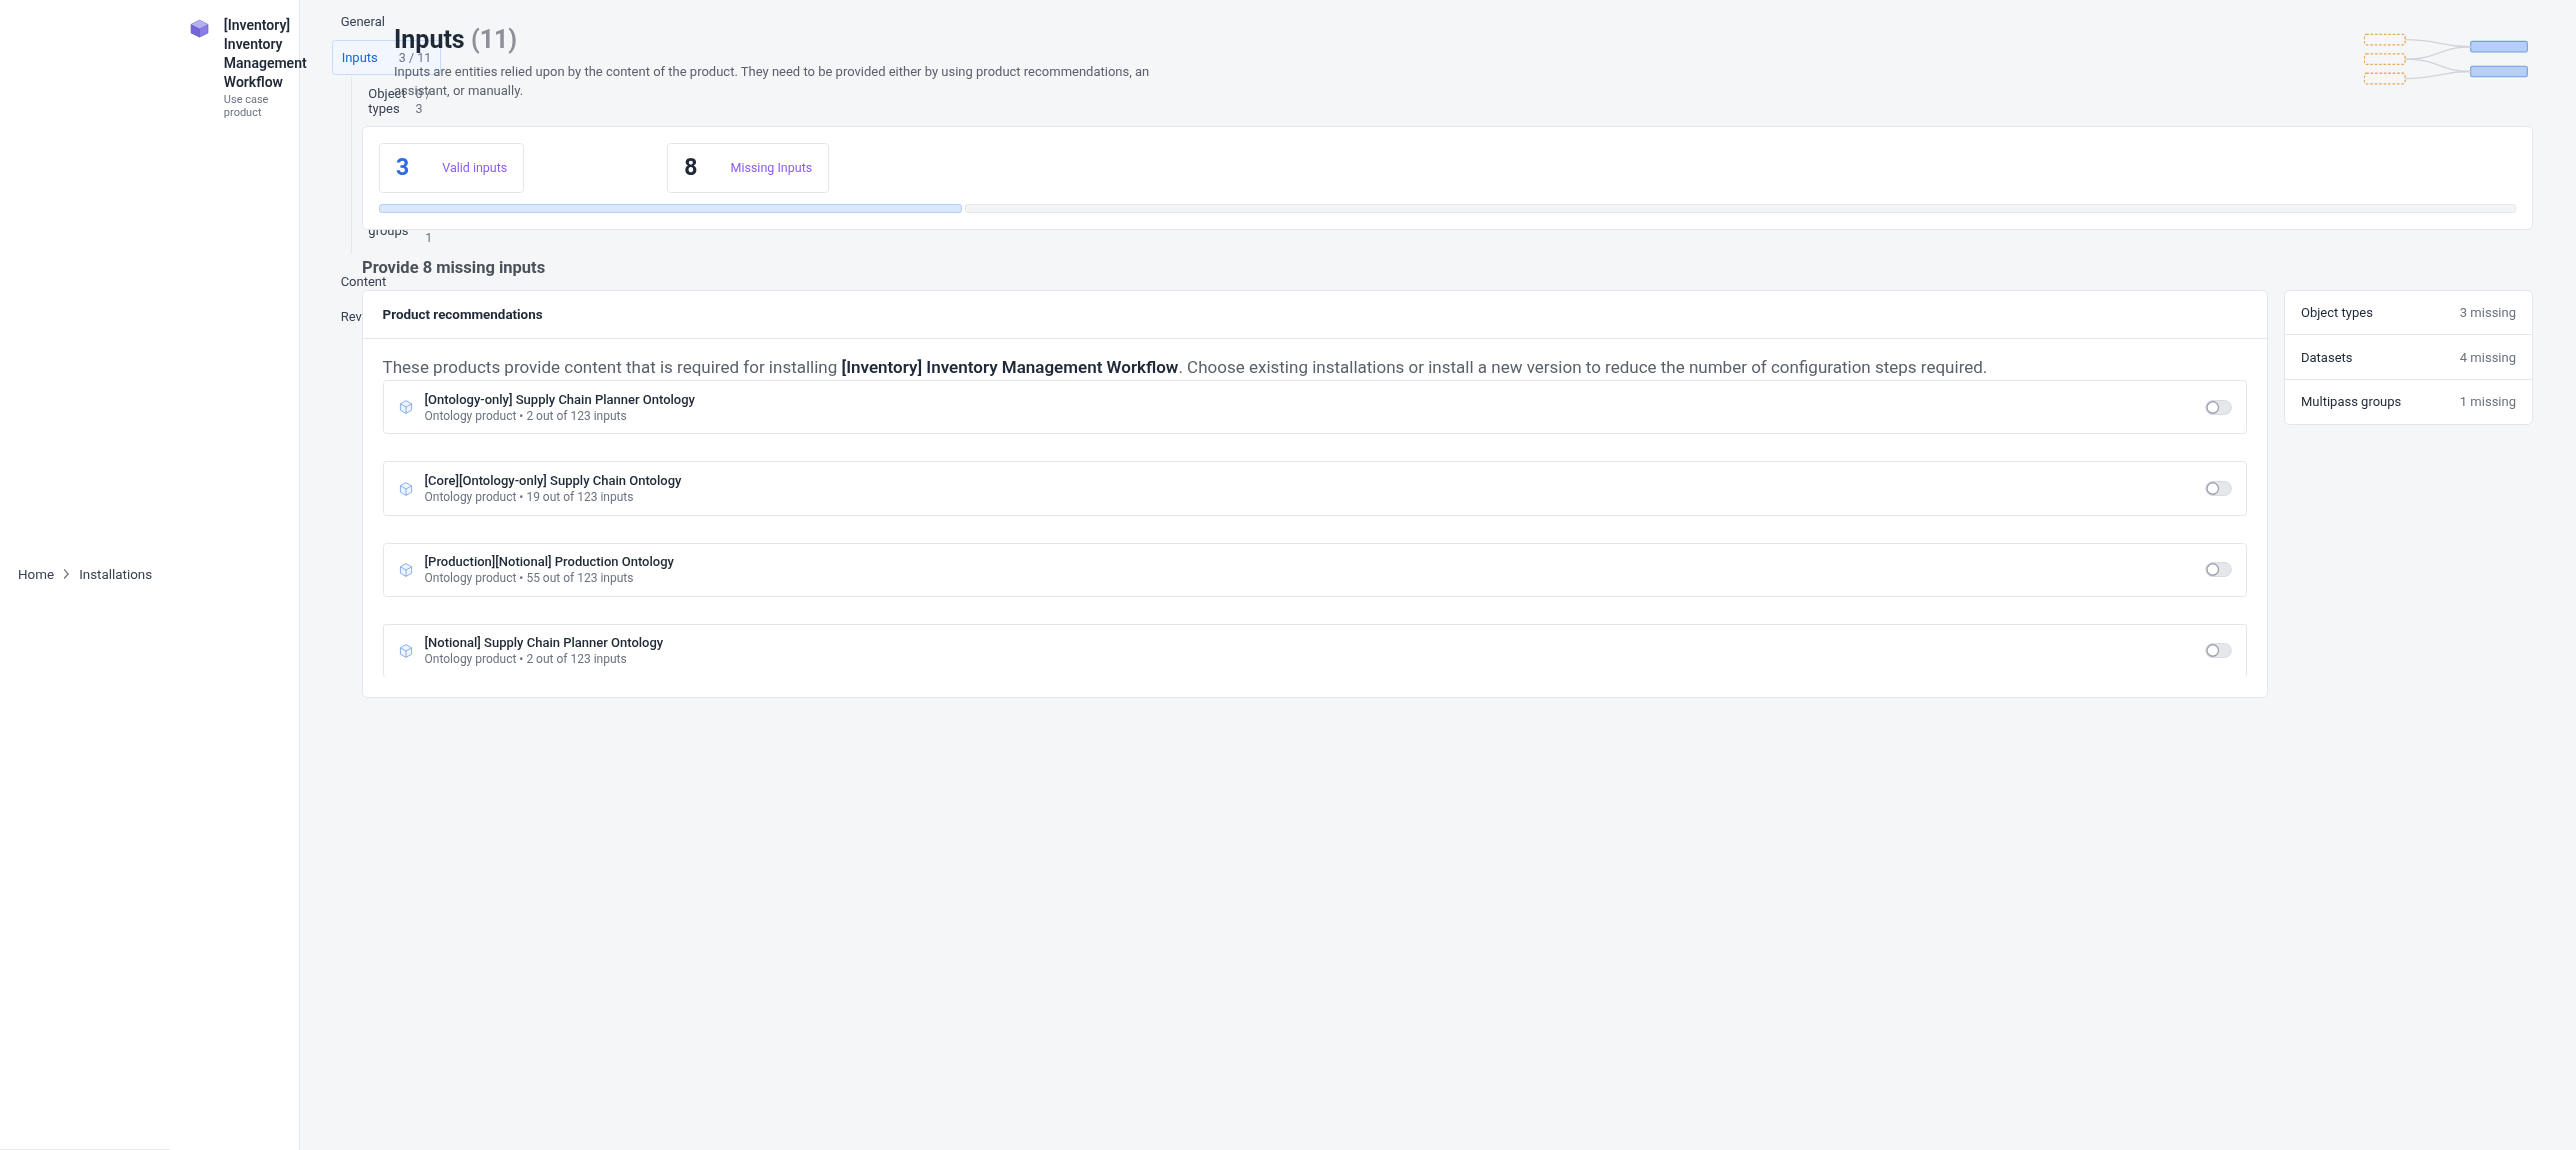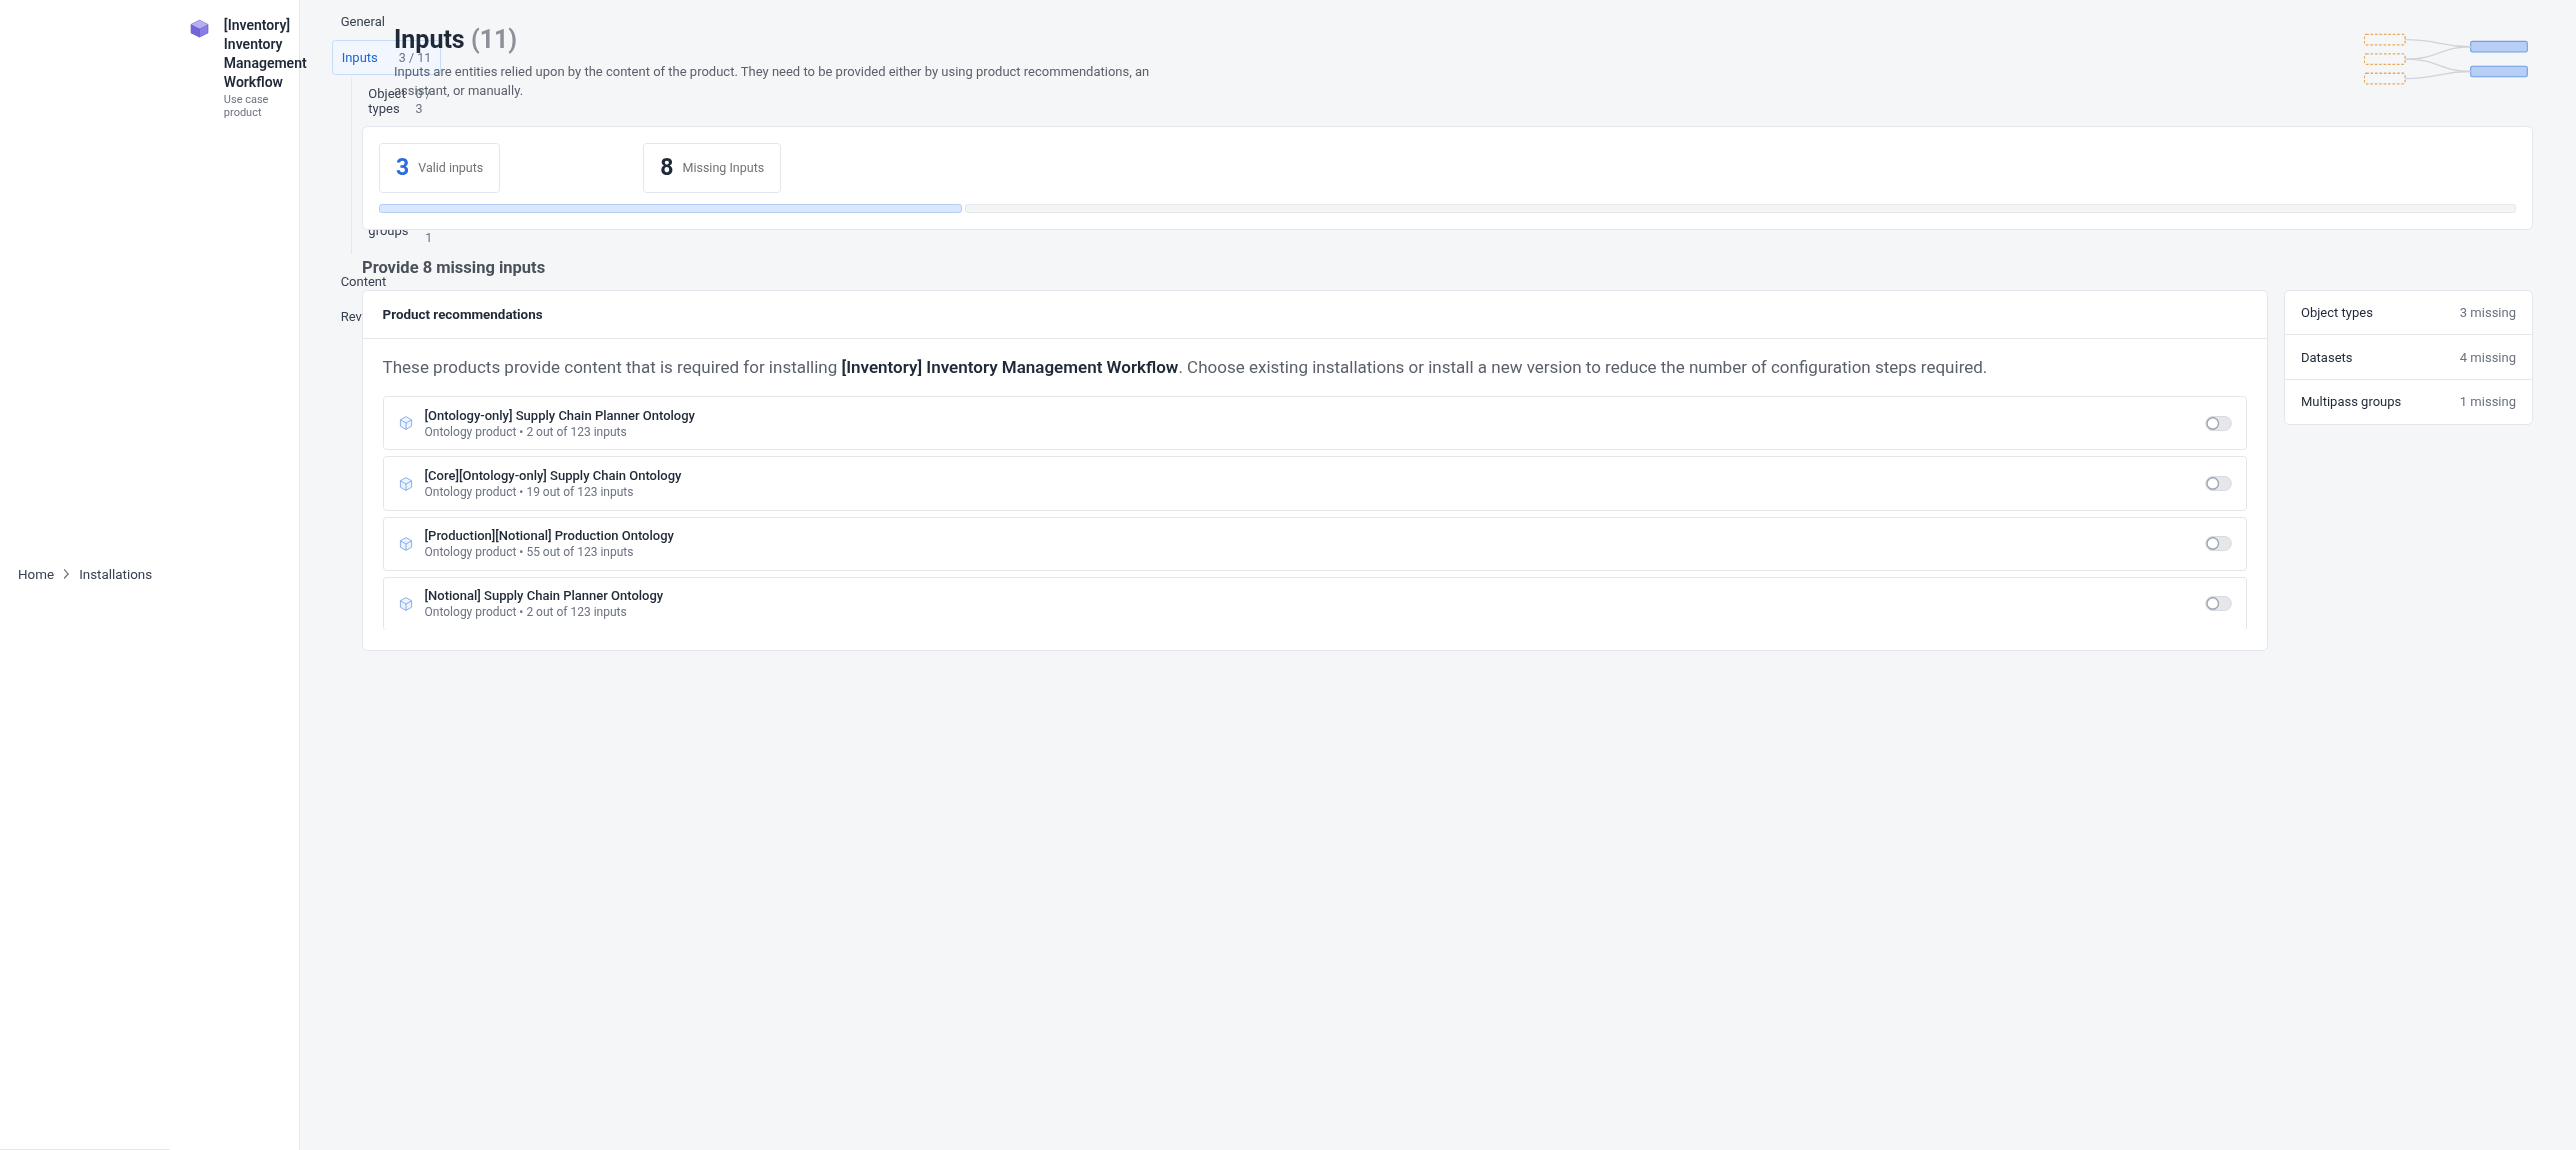--- a/index.html
+++ b/index.html
@@ -81,42 +81,42 @@
     border: 0.9px solid #e5e6eb;
     border-radius: 3.6px;
     padding: 10.7px 16px;
     min-width: 112px;
     display: flex;
     align-items: center;
     gap: 9px;
   }
   .stat-big { font-size: 23px; font-weight: 700; }
   .stat-big.blue { color: #2d6ae3; }
-  .stat-label { font-size: 12.5px; color: #737373; }
+  .stat-label { font-size: 12.5px; color: #8b5cf6; margin-left: 24px; }
   .progress-row { display: flex; gap: 3.6px; margin-top: 10.7px; }
   .progress-seg { height: 9px; border-radius: 2.7px; }
   .progress-filled { background: #d9e7ff; border: 0.9px solid #b5cdf6; }
   .progress-empty { background: #f3f4f6; border: 0.9px solid #e5e7eb; }
 
   .section-title { font-size: 16.5px; font-weight: 700; color: #4b515b; margin-top: 28.5px; margin-bottom: 12.5px; }
 
   .content-row { display: flex; gap: 16px; align-items: flex-start; }
 
   .rec-card {
     flex: 1;
     background: #fff;
     border: 0.9px solid #e5e6eb;
     border-radius: 5.3px;
   }
   .rec-head { padding: 16px 19.6px; border-bottom: 0.9px solid #e5e6eb; font-size: 13.4px; font-weight: 700; color: #1f2937; }
   .rec-body { padding: 16px 19.6px 19.6px 19.6px; }
   .rec-desc { font-size: 17px; color: #5b616b; line-height: 1.5; }
   .rec-desc .bold { color: #1f2937; font-weight: 600; }
 
-  .rec-list { display: flex; flex-direction: column; gap: 6px; margin-top: 16px; }
+  .rec-list { display: flex; flex-direction: column; gap: 27px; }
   .rec-item {
     border: 0.9px solid #e5e6eb;
     border-radius: 3.6px;
     padding: 10.7px 14.3px;
     display: flex;
     align-items: center;
     gap: 10.7px;
   }
   .cube-icon { width: 16px; height: 16px; flex-shrink: 0; }
   .rec-text { flex: 1; }

